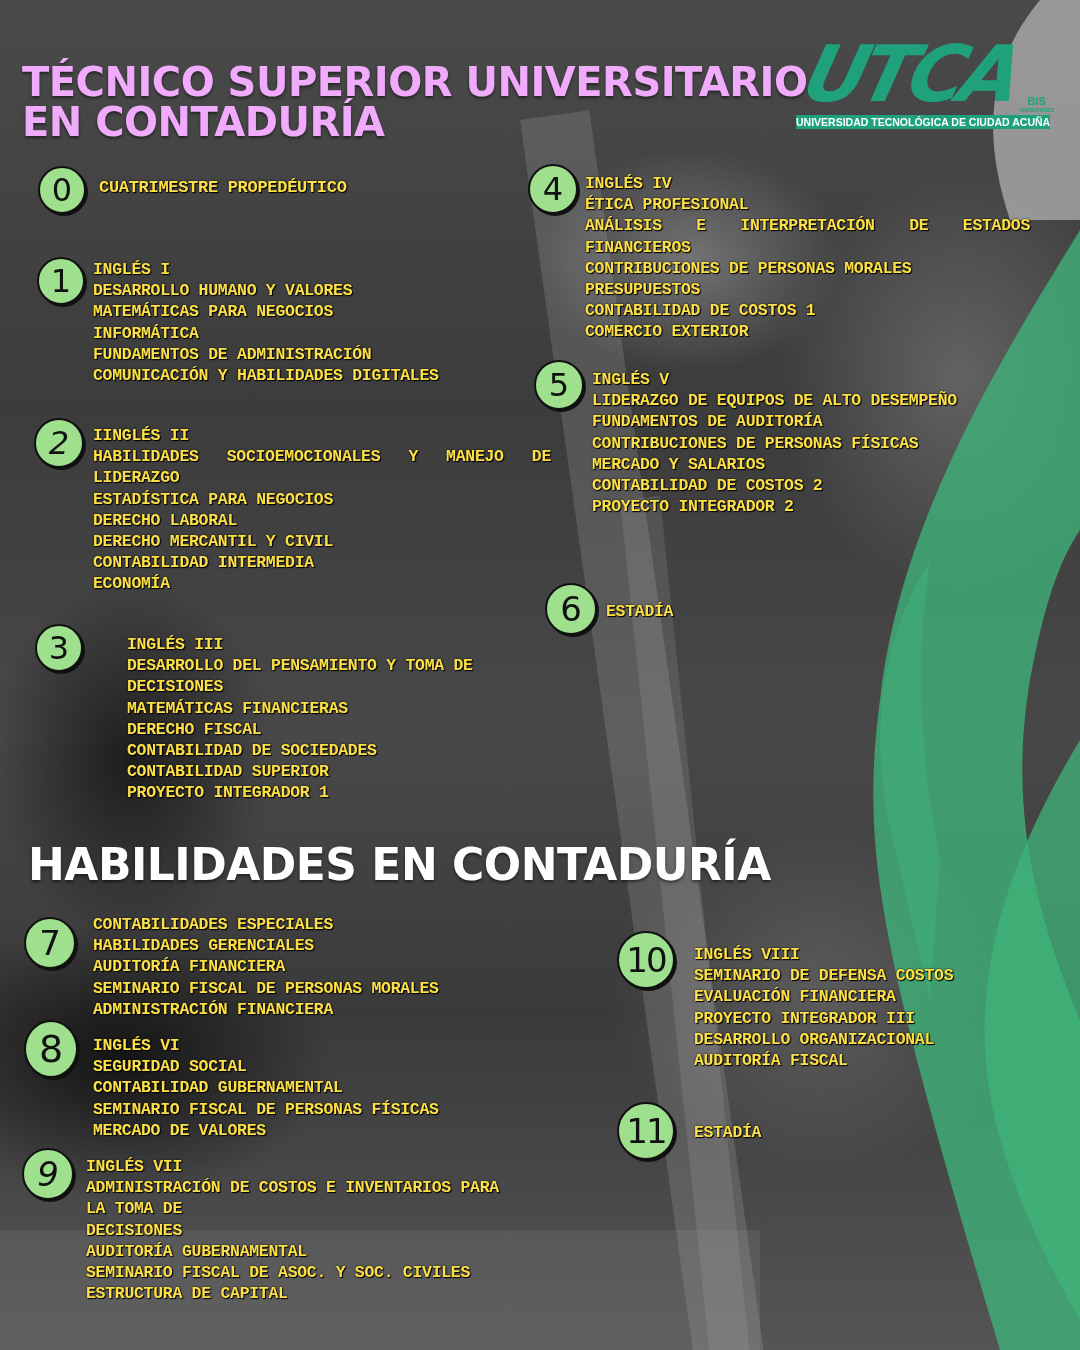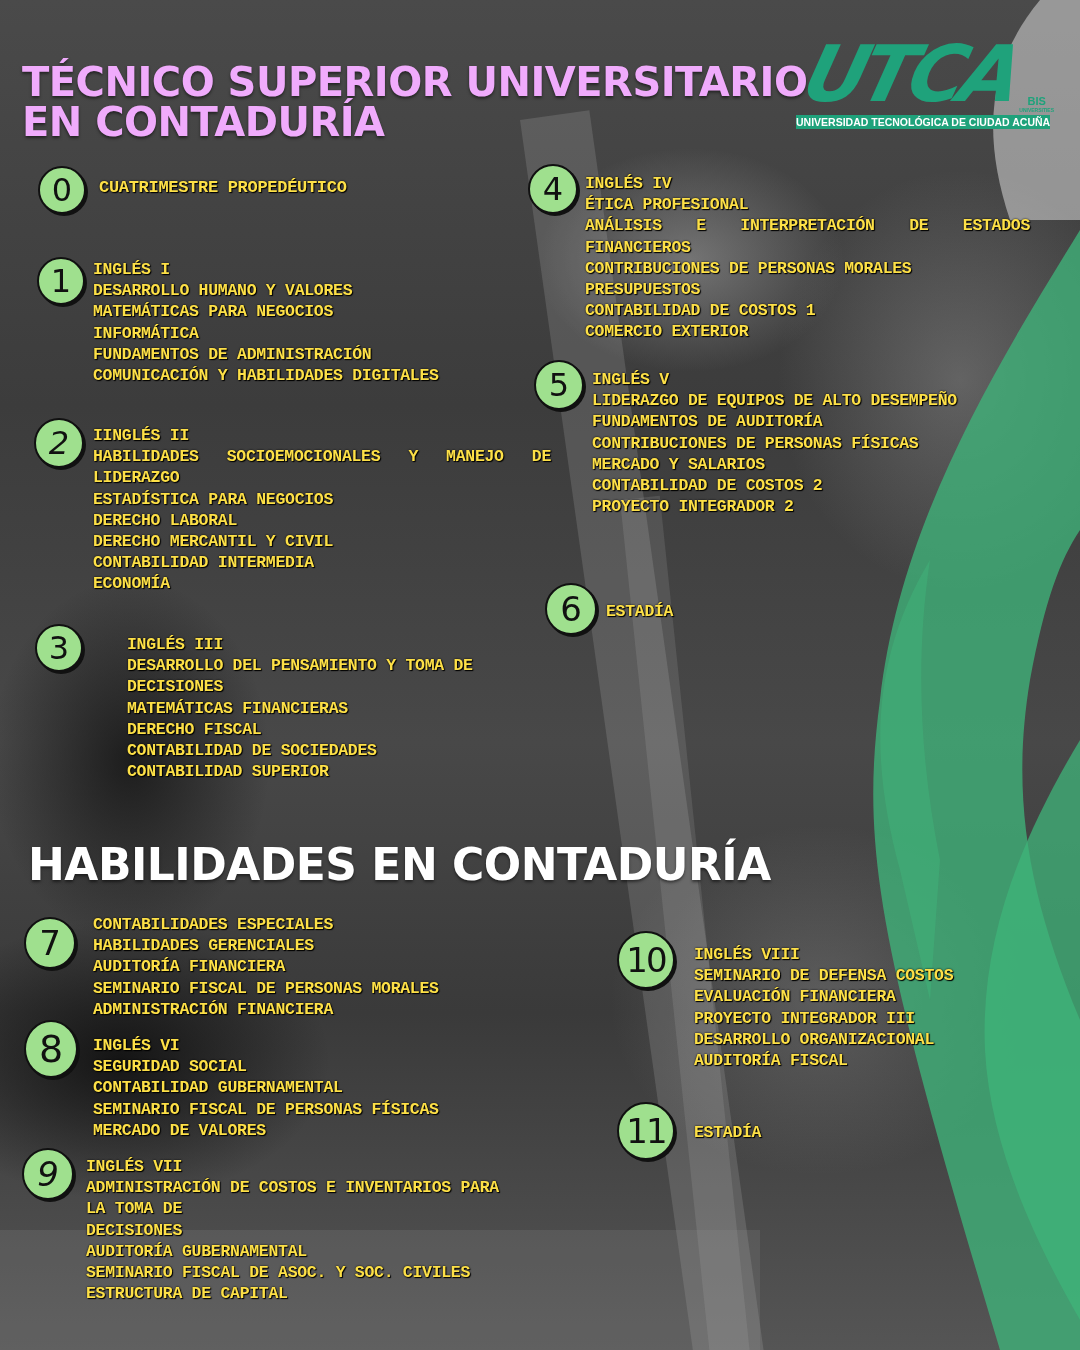--- a/index.html
+++ b/index.html
@@ -139,20 +139,21 @@
 <div class="term">
   <div class="badge" style="left:35px;top:624px;width:44px;height:44px;font-size:32px;">3</div>
   <ul class="courses" style="left:93px;top:634px;margin-left:34px;">
     <li>INGLÉS III</li>
     <li>DESARROLLO DEL PENSAMIENTO Y TOMA DE</li>
     <li>DECISIONES</li>
     <li>MATEMÁTICAS FINANCIERAS</li>
     <li>DERECHO FISCAL</li>
     <li>CONTABILIDAD DE SOCIEDADES</li>
     <li>CONTABILIDAD SUPERIOR</li>
+    <li>PROYECTO INTEGRADOR 1</li>
   </ul>
 </div>
 
 <div class="term">
   <div class="badge" style="left:528px;top:164px;width:46px;height:46px;font-size:32px;">4</div>
   <ul class="courses justify" style="left:585px;top:173px;width:445px;">
     <li>INGLÉS IV</li>
     <li>ÉTICA PROFESIONAL</li>
     <li class="wrap">ANÁLISIS E INTERPRETACIÓN DE ESTADOS</li>
     <li>FINANCIEROS</li>

